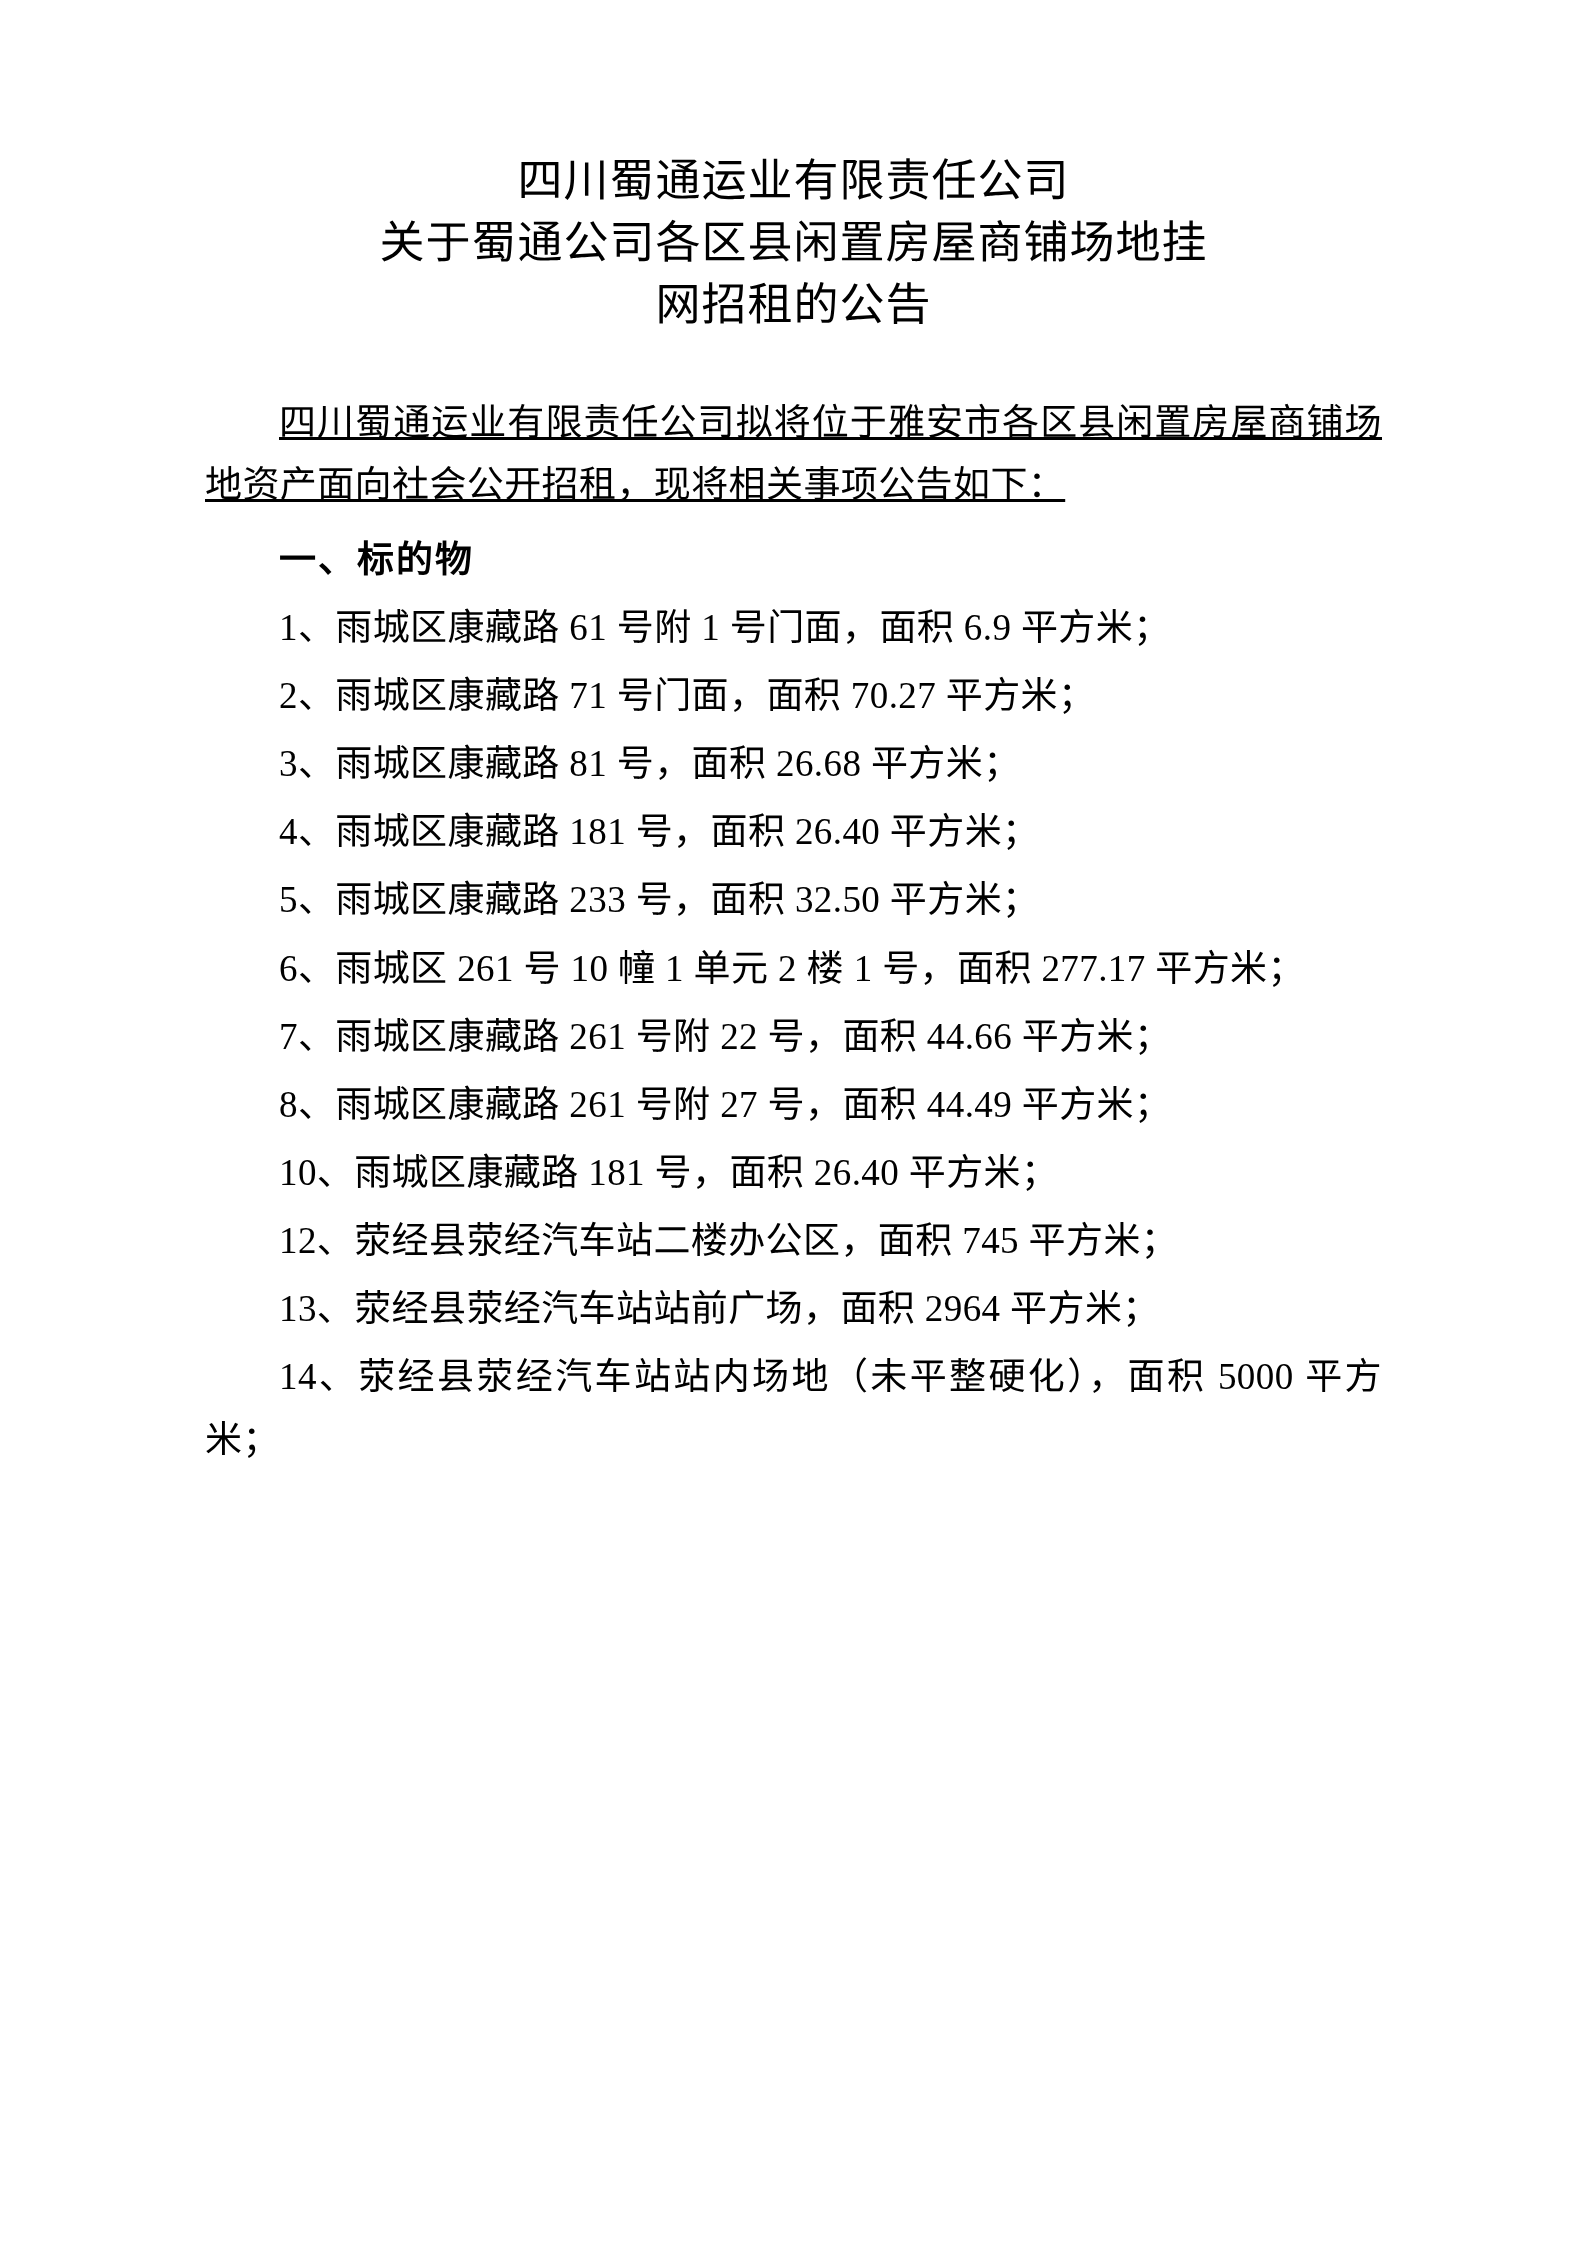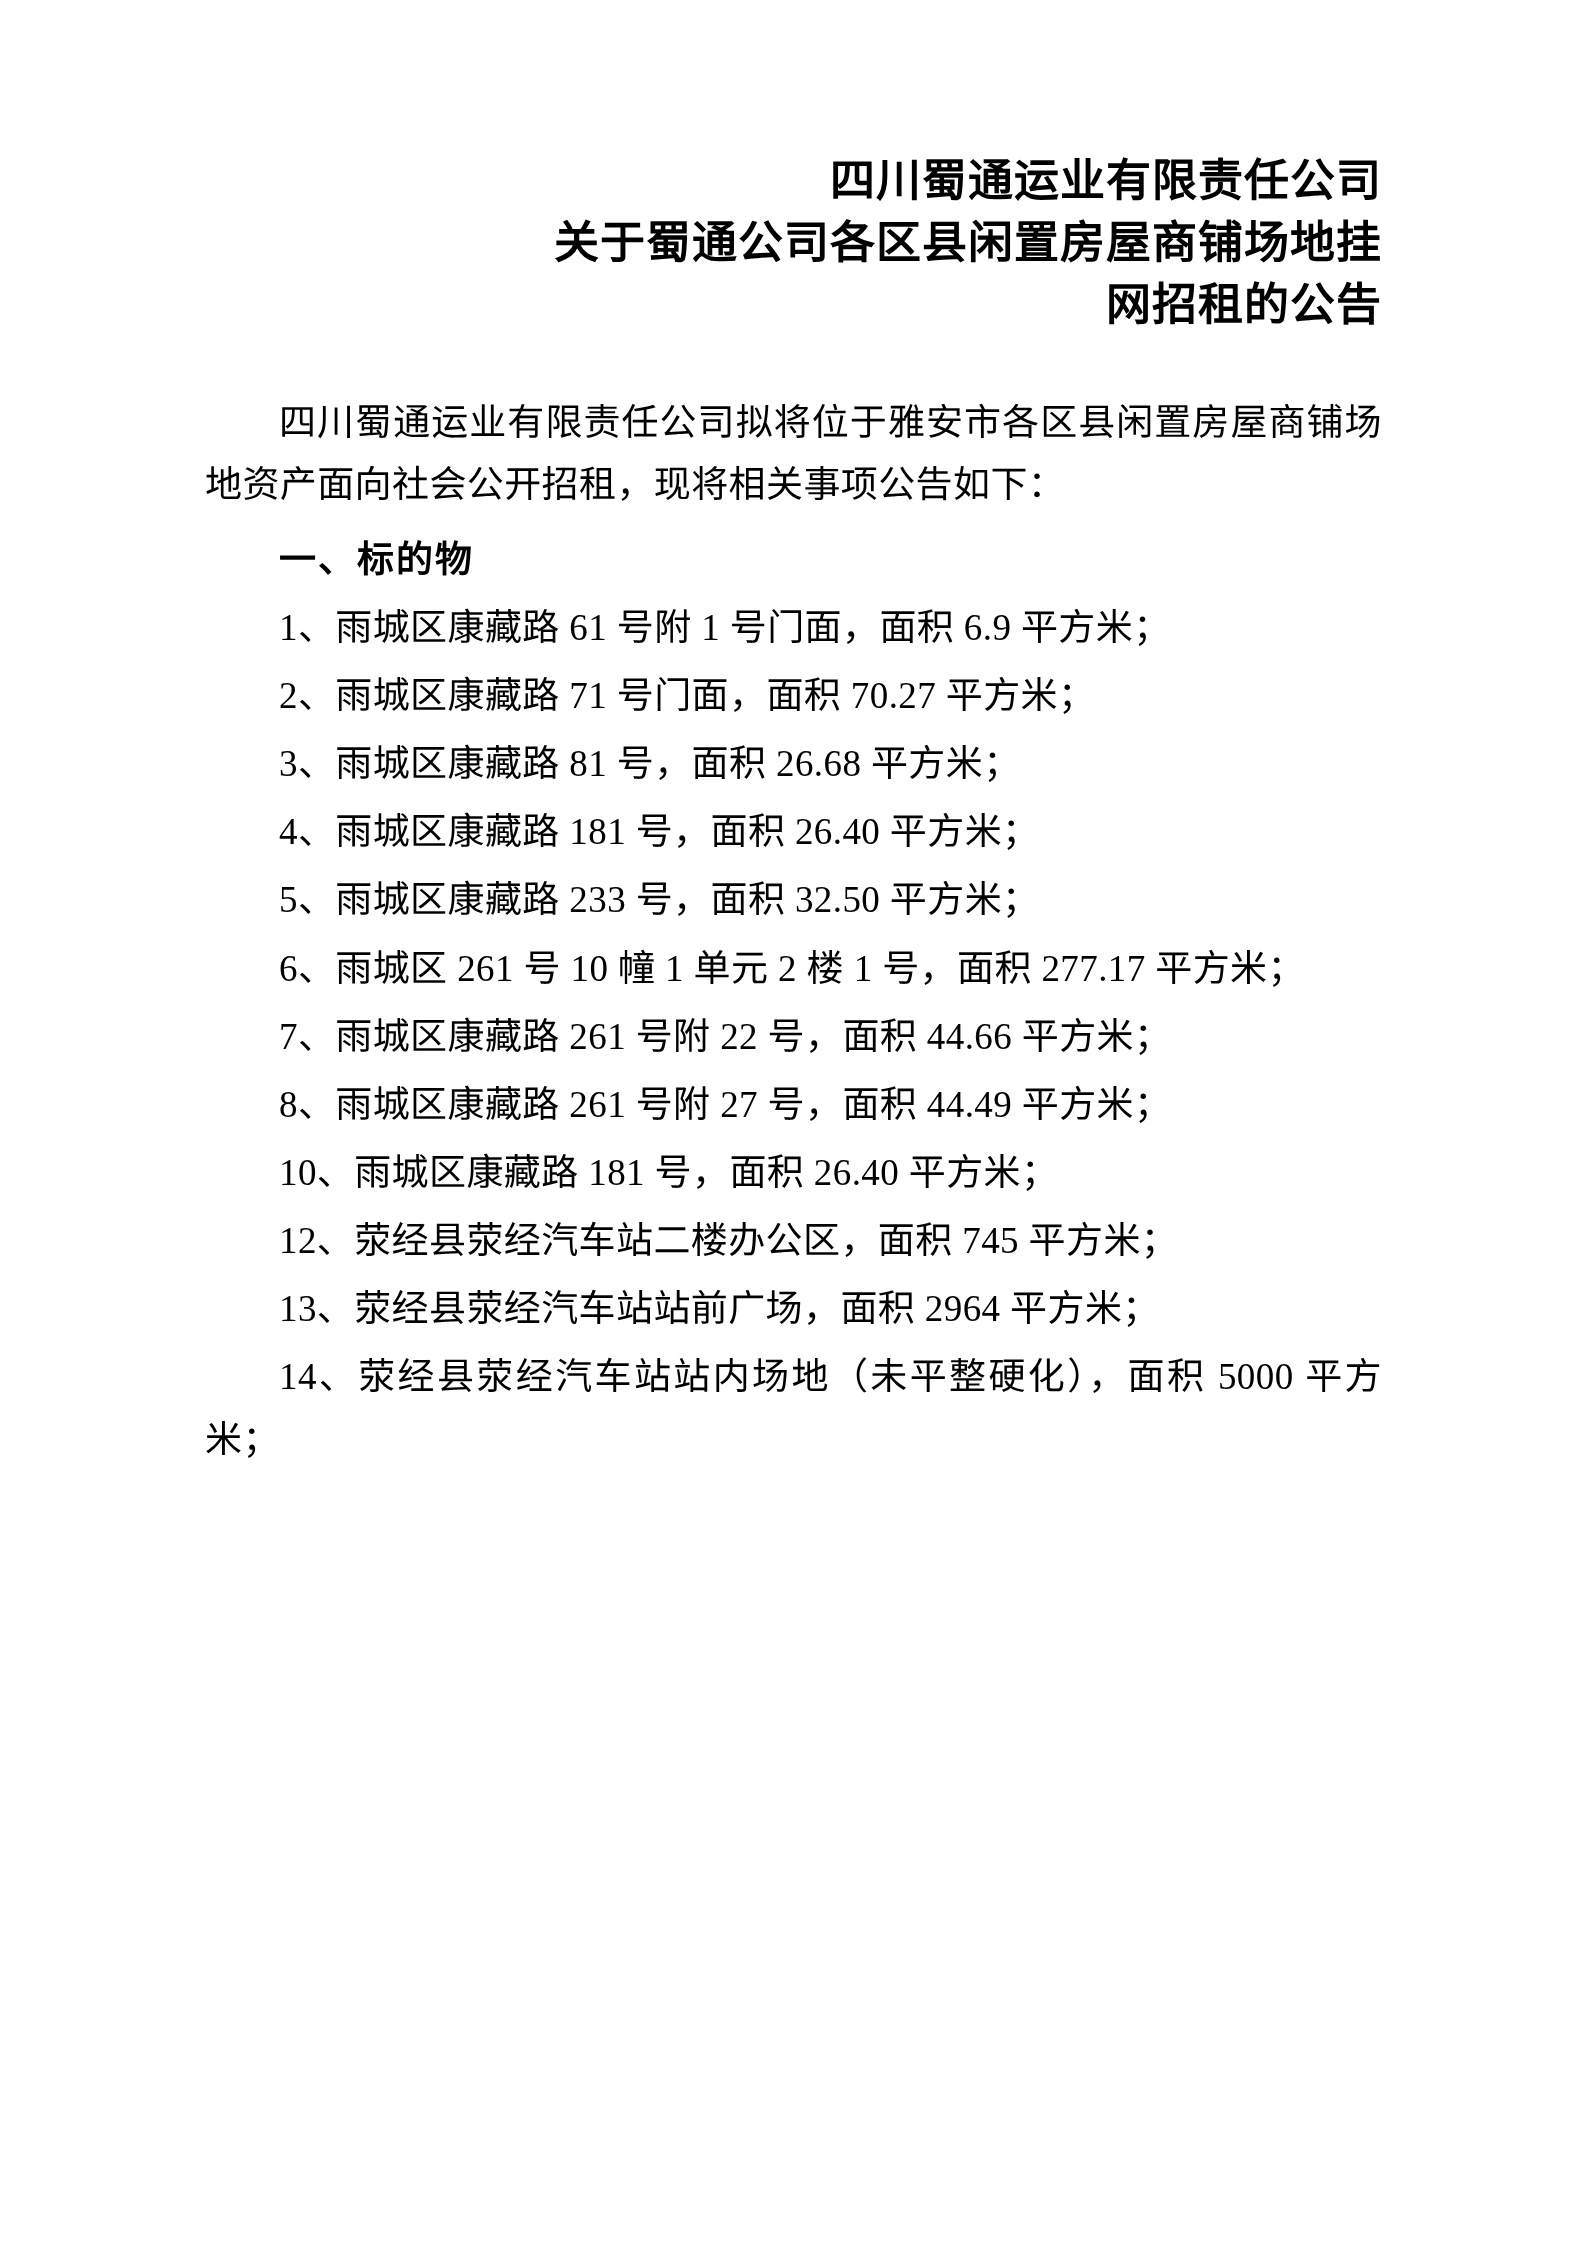--- a/index.html
+++ b/index.html
@@ -16,42 +16,43 @@
     -webkit-font-smoothing: antialiased;
   }
   .page {
     position: relative;
     width: 1587px;
     min-height: 2245px;
     box-sizing: border-box;
     padding: 150px 205px 60px 205px;
   }
   .doc-title {
-    text-align: right;
-    font-weight: bold;
+    text-align: center;
+    font-weight: normal;
     font-size: 45px;
     line-height: 1.38;
     letter-spacing: 1px;
     margin: 0 0 56px 0;
     font-family: "Liberation Serif", "DejaVu Serif", serif;
   }
   .doc-title .title-line {
     display: block;
     white-space: nowrap;
   }
   .body-text {
     font-size: 37px;
     line-height: 1.68;
     text-align: justify;
     text-justify: inter-ideograph;
     letter-spacing: 0.4px;
   }
   .para {
     margin: 0 0 6px 0;
     text-indent: 2em;
+    text-decoration: underline;
   }
   .section-heading {
     margin: 12px 0 6px 0;
     text-indent: 2em;
     font-weight: bold;
     letter-spacing: 2px;
   }
   .list-item {
     margin: 0 0 6px 0;
     text-indent: 2em;

